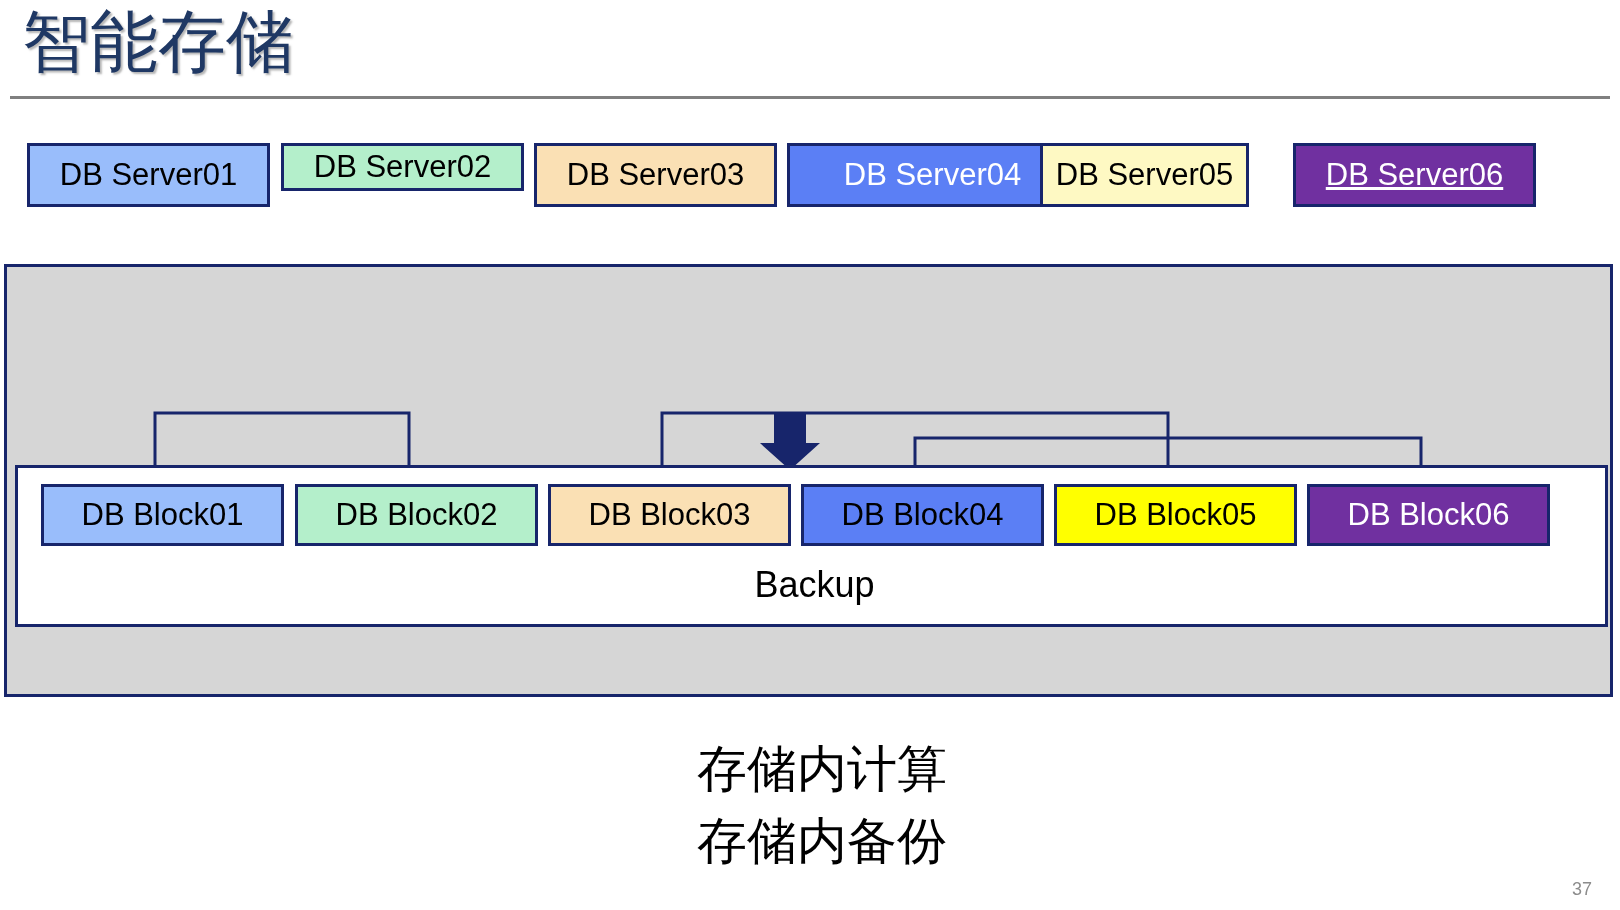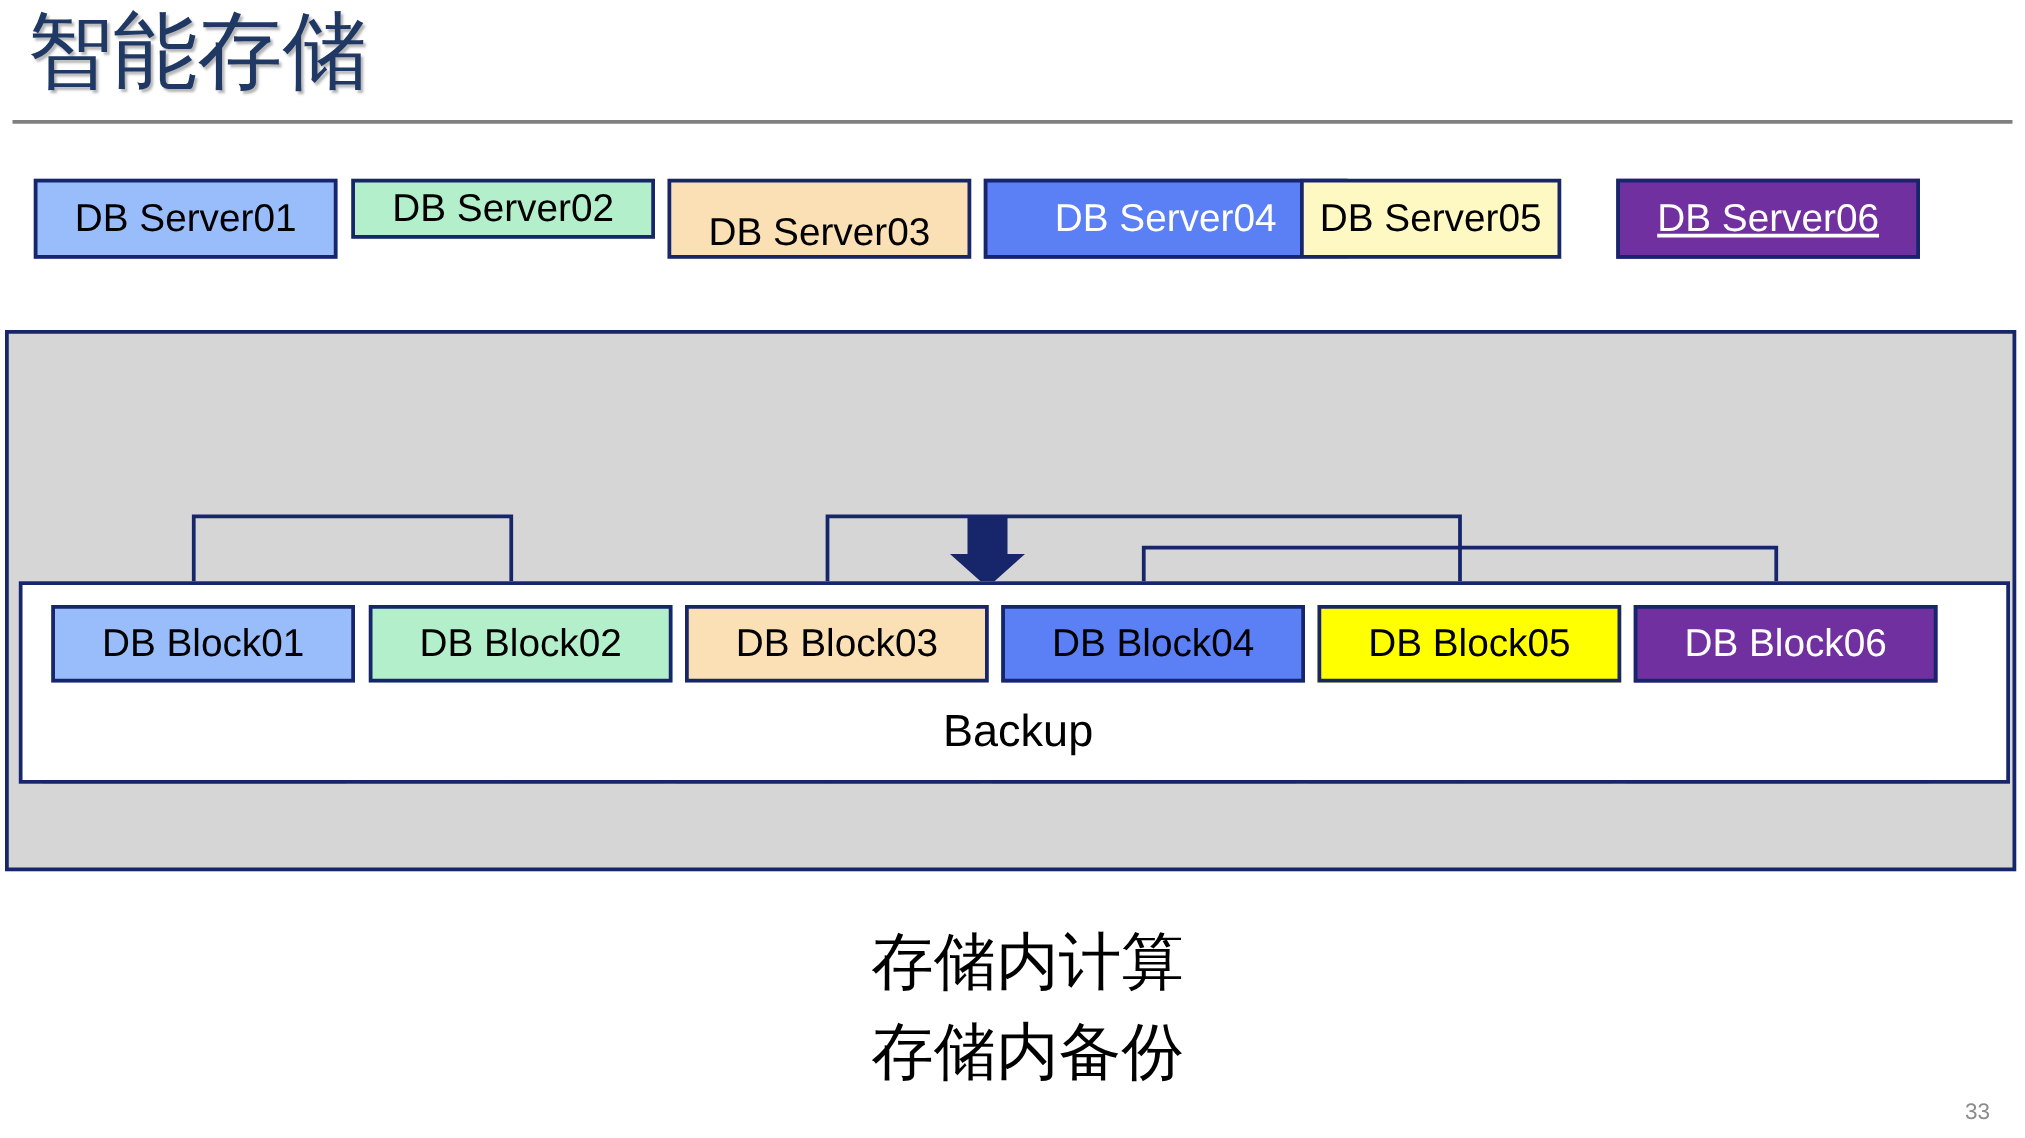--- a/index.html
+++ b/index.html
@@ -131,21 +131,21 @@
 <div id="slide-title">智能存储</div>
 <div id="title-rule"></div>
 
 <div id="server-row">
     <div class="node" style="left: 27px; top: 143px; width: 243px; height: 64px; background: rgb(153, 189, 251); color: rgb(0, 0, 0); border-color: rgb(23, 37, 107);">
       <span>DB Server01</span>
     </div>
     <div class="node" style="left: 281px; top: 143px; width: 243px; height: 48px; background: rgb(180, 239, 203); color: rgb(0, 0, 0); border-color: rgb(23, 37, 107);">
       <span>DB Server02</span>
     </div>
-    <div class="node" style="left: 534px; top: 143px; width: 243px; height: 64px; background: rgb(250, 224, 180); color: rgb(0, 0, 0); border-color: rgb(23, 37, 107); align-items: flex-end;">
+    <div class="node" style="left: 534px; top: 143px; width: 243px; height: 64px; background: rgb(250, 224, 180); color: rgb(0, 0, 0); border-color: rgb(23, 37, 107);">
       <span>DB Server03</span>
     </div>
     <div class="node" style="left: 787px; top: 143px; width: 291px; height: 64px; background: rgb(91, 127, 245); color: #ffffff; border-color: rgb(23, 37, 107);">
       <span>DB Server04</span>
     </div>
     <div class="node" style="left: 1040px; top: 143px; width: 209px; height: 64px; background: #fef9c3; color: rgb(0, 0, 0); border-color: rgb(23, 37, 107);">
       <span>DB Server05</span>
     </div>
     <div class="node light-text" style="left: 1293px; top: 143px; width: 243px; height: 64px; background: rgb(112, 48, 160); color: rgb(255, 255, 255); border-color: rgb(23, 37, 107); text-decoration: underline;">
       <span>DB Server06</span>
@@ -204,13 +204,13 @@
         </div>
       </div>
     <div id="backup-label">Backup</div>
   </div>
 
 </div>
 
 <div class="caption" id="caption-1">存储内计算</div>
 <div class="caption" id="caption-2">存储内备份</div>
 
-<div id="page-number">33</div>
+<div id="page-number">37</div>
 
 </body></html>

